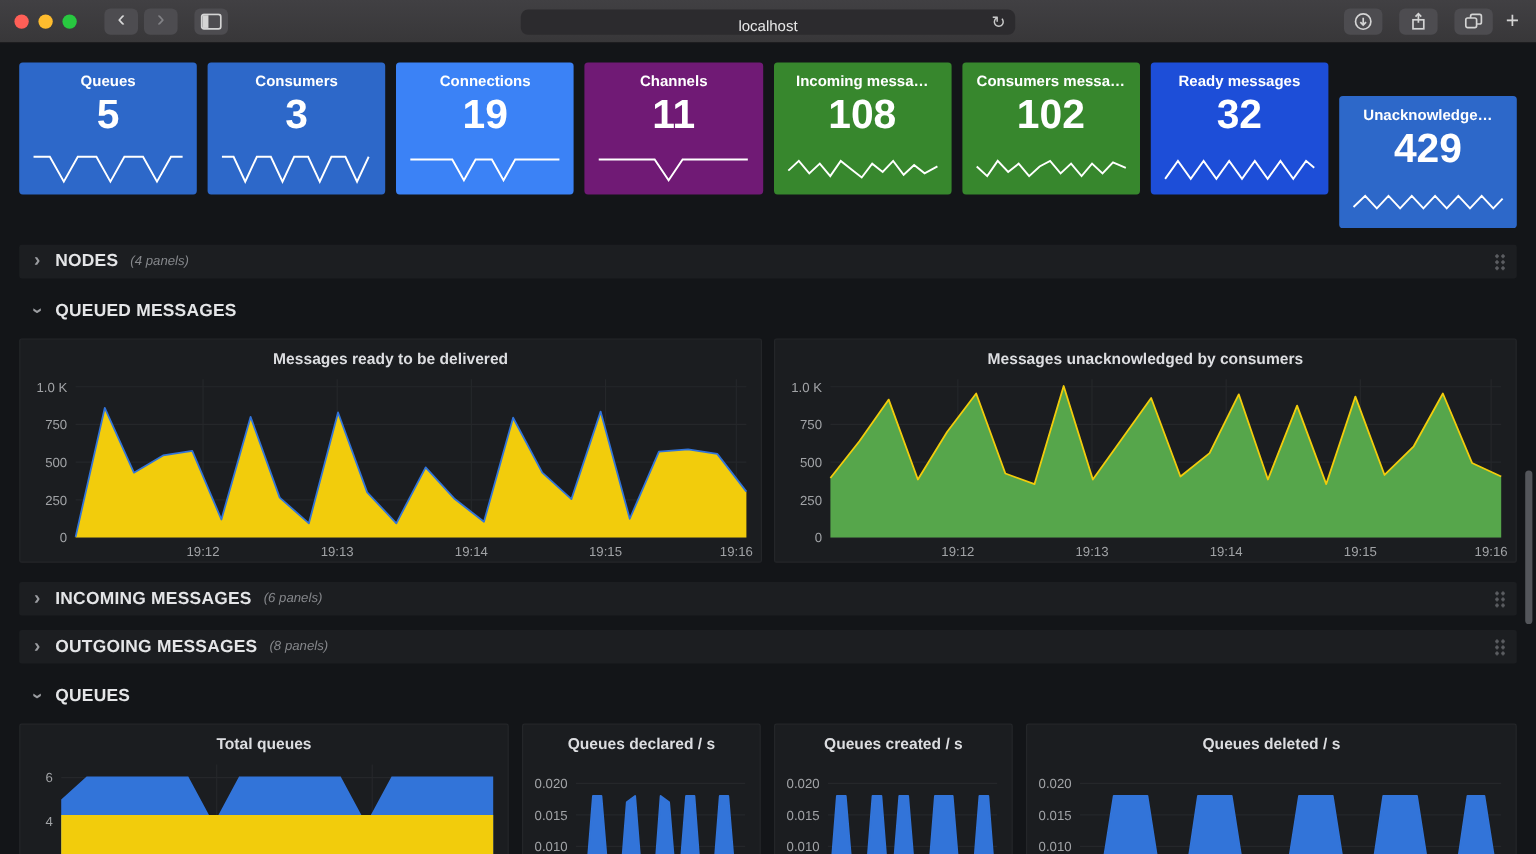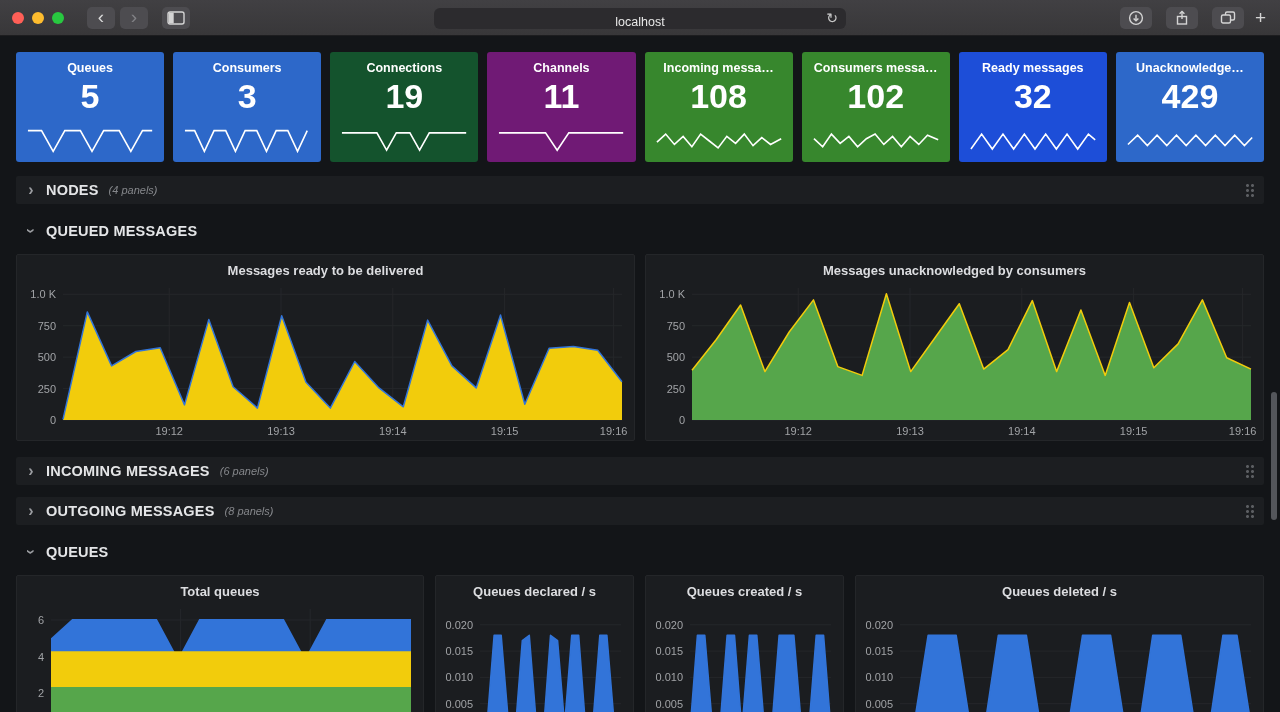--- a/index.html
+++ b/index.html
@@ -129,21 +129,21 @@
           <polyline fill="none" stroke="#ffffff" stroke-width="1.6" vector-effect="non-scaling-stroke" points="2,4 16,4 28,22 40,4 56,4 68,22 80,4 96,4 108,22 120,4 130,4"></polyline>
         </svg>
     </div>
     <div class="stat" style="background: rgb(45, 104, 201);">
       <div class="stat-title">Consumers</div>
       <div class="stat-value">3</div>
       <svg class="spark" viewBox="0 0 132 26" preserveAspectRatio="none">
           <polyline fill="none" stroke="#ffffff" stroke-width="1.6" vector-effect="non-scaling-stroke" points="2,4 12,4 22,22 32,4 44,4 54,22 64,4 76,4 86,22 96,4 108,4 118,22 128,4"></polyline>
         </svg>
     </div>
-    <div class="stat" style="background: #14532d; align-items: center;">
+    <div class="stat" style="background: #3b82f6; align-items: center;">
       <div class="stat-title">Connections</div>
       <div class="stat-value">19</div>
       <svg class="spark" viewBox="0 0 132 26" preserveAspectRatio="none">
           <polyline fill="none" stroke="#ffffff" stroke-width="1.6" vector-effect="non-scaling-stroke" points="2,6 38,6 48,21 58,6 72,6 82,21 92,6 130,6"></polyline>
         </svg>
     </div>
     <div class="stat" style="background: #701a75;">
       <div class="stat-title">Channels</div>
       <div class="stat-value">11</div>
       <svg class="spark" viewBox="0 0 132 26" preserveAspectRatio="none">
@@ -164,21 +164,21 @@
           <polyline fill="none" stroke="#ffffff" stroke-width="1.6" vector-effect="non-scaling-stroke" points="2,11 11,18 20,7 29,15 38,9 47,18 56,11 65,7 74,16 83,9 92,18 101,9 110,16 119,8 130,12"></polyline>
         </svg>
     </div>
     <div class="stat" style="background: #1d4ed8;">
       <div class="stat-title">Ready messages</div>
       <div class="stat-value">32</div>
       <svg class="spark" viewBox="0 0 132 26" preserveAspectRatio="none">
           <polyline fill="none" stroke="#ffffff" stroke-width="1.6" vector-effect="non-scaling-stroke" points="2,20 13,7 24,20 35,7 46,20 57,7 68,20 79,7 90,20 101,7 112,20 123,7 130,12"></polyline>
         </svg>
     </div>
-    <div class="stat" style="background: rgb(45, 104, 201);">
+    <div class="stat" style="background: rgb(45, 104, 201); margin-top: 28px;">
       <div class="stat-title">Unacknowledge…</div>
       <div class="stat-value">429</div>
       <svg class="spark" viewBox="0 0 132 26" preserveAspectRatio="none">
           <polyline fill="none" stroke="#ffffff" stroke-width="1.6" vector-effect="non-scaling-stroke" points="2,16 12,8 22,17 32,8 42,17 52,8 62,17 72,8 82,17 92,8 102,17 112,8 122,17 130,10"></polyline>
         </svg>
     </div>
   </div>
 
   <div class="row-strip">
     <span class="chev">›</span>

